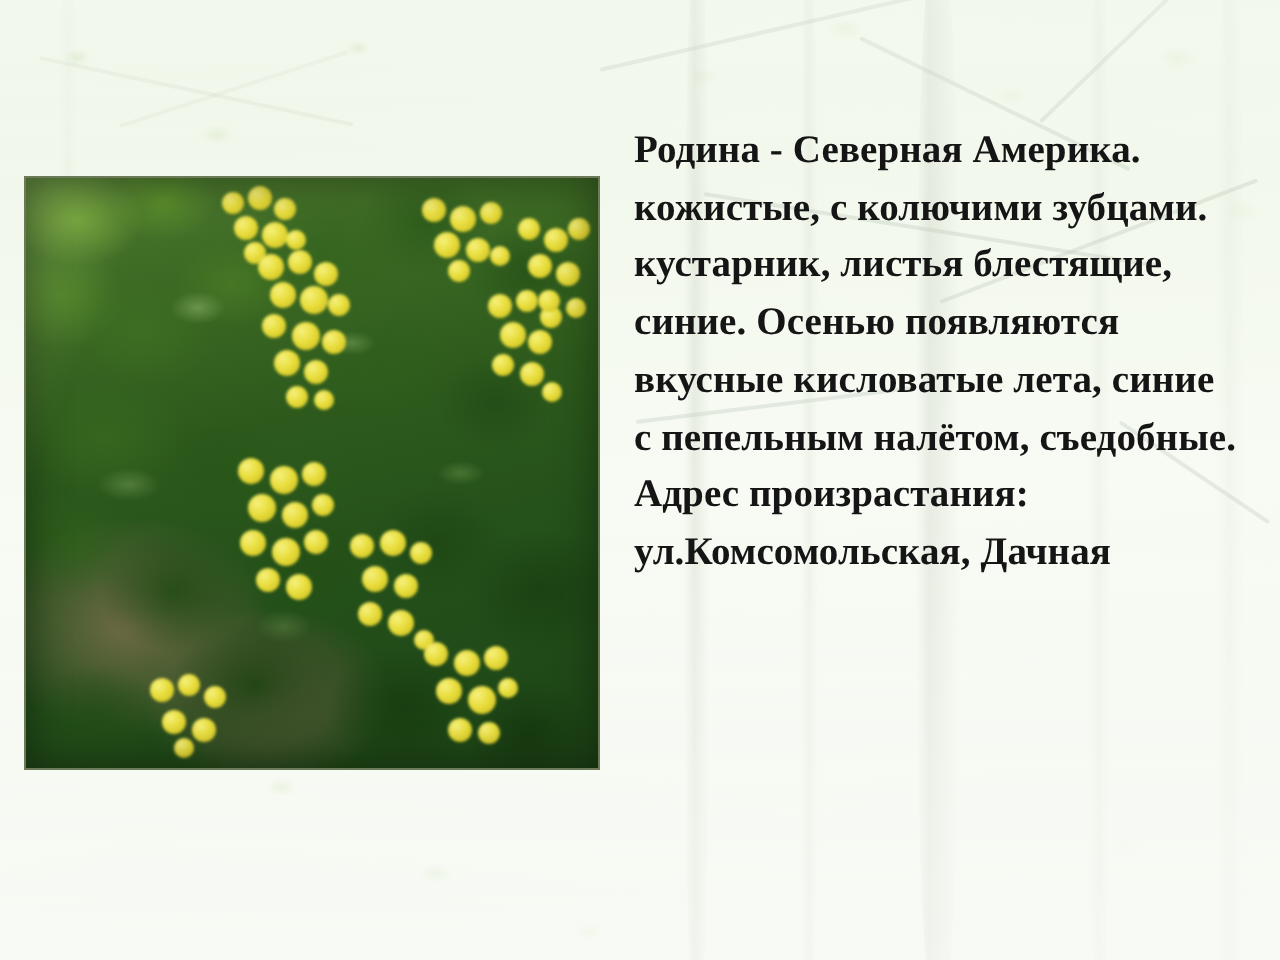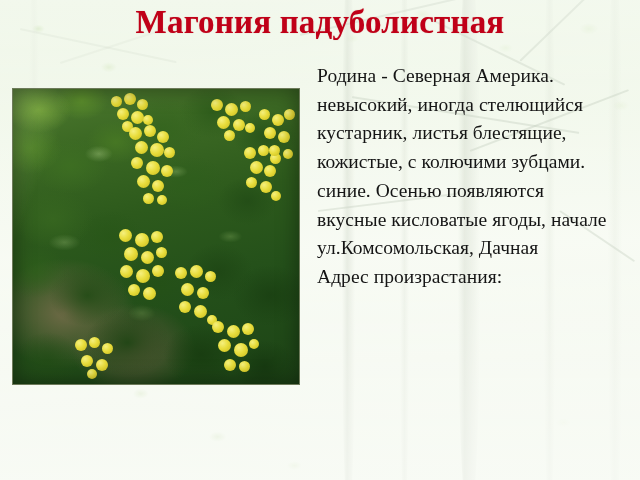--- a/index.html
+++ b/index.html
@@ -199,21 +199,21 @@
   
   #body-text {
     position:absolute;
     left:317px; top:62px;
     width:316px;
     font-size:19.5px;
     line-height:28.7px;
     color:#151515;
     letter-spacing:0.05px;
   }
-  #body-text p { white-space:nowrap; }
+  #body-text p { white-space:nowrap;font-weight:bold; }
 </style>
 </head>
 <body>
 
 <div id="slide">
 
   <div class="bg-layer">
     <div class="bg-base"></div>
     <div class="bg-foliage"></div>
 
@@ -230,21 +230,20 @@
     <div class="branch" style="left:470px; top:150px; width:170px; height:2px; transform:rotate(-21deg);"></div>
     <div class="branch" style="left:520px; top:60px;  width:120px; height:1.6px; transform:rotate(-44deg);"></div>
     <div class="branch" style="left:560px; top:210px; width:90px;  height:1.6px; transform:rotate(34deg);"></div>
     <div class="branch" style="left:318px; top:210px; width:140px; height:1.6px; transform:rotate(-7deg);"></div>
     <div class="branch" style="left:20px;  top:28px;  width:160px; height:2px; transform:rotate(12deg); opacity:0.5;"></div>
     <div class="branch" style="left:60px;  top:62px;  width:120px; height:1.6px; transform:rotate(-18deg); opacity:0.42;"></div>
 
     <div class="bg-wash"></div>
   </div>
 
-  <div id="title">Магония падуболистная</div>
 
   <div id="photo">
     <div class="ph ph-base"></div>
     <div class="ph ph-leaves"></div>
     <div class="ph ph-sheen"></div>
 
     <div class="bloom" style="left:96px;  top:4px;   width:46px; height:40px;">
       <i style="left:2px;  top:3px;  width:11px; height:11px;"></i>
       <i style="left:15px; top:0px;  width:12px; height:12px;"></i>
       <i style="left:28px; top:6px;  width:11px; height:11px;"></i>
@@ -344,22 +343,22 @@
       <i style="left:8px;  top:18px; width:12px; height:12px;"></i>
       <i style="left:23px; top:22px; width:12px; height:12px;"></i>
       <i style="left:14px; top:32px; width:10px; height:10px;"></i>
     </div>
 
     <div class="ph ph-frame"></div>
   </div>
 
   <div id="body-text">
     <p>Родина - Северная Америка.</p>
-    <p>невысокий, иногда стелющийся</p>
+    <p>кожистые, с колючими зубцами.</p>
     <p>кустарник, листья блестящие,</p>
-    <p>кожистые, с колючими зубцами.</p>
     <p>синие. Осенью появляются</p>
-    <p>вкусные кисловатые ягоды, начале</p>
+    <p>вкусные кисловатые лета, синие</p>
+    <p>с пепельным налётом, съедобные.</p>
+    <p>Адрес произрастания:</p>
     <p>ул.Комсомольская, Дачная</p>
-    <p>Адрес произрастания:</p>
   </div>
 
 </div>
 
 </body></html>

